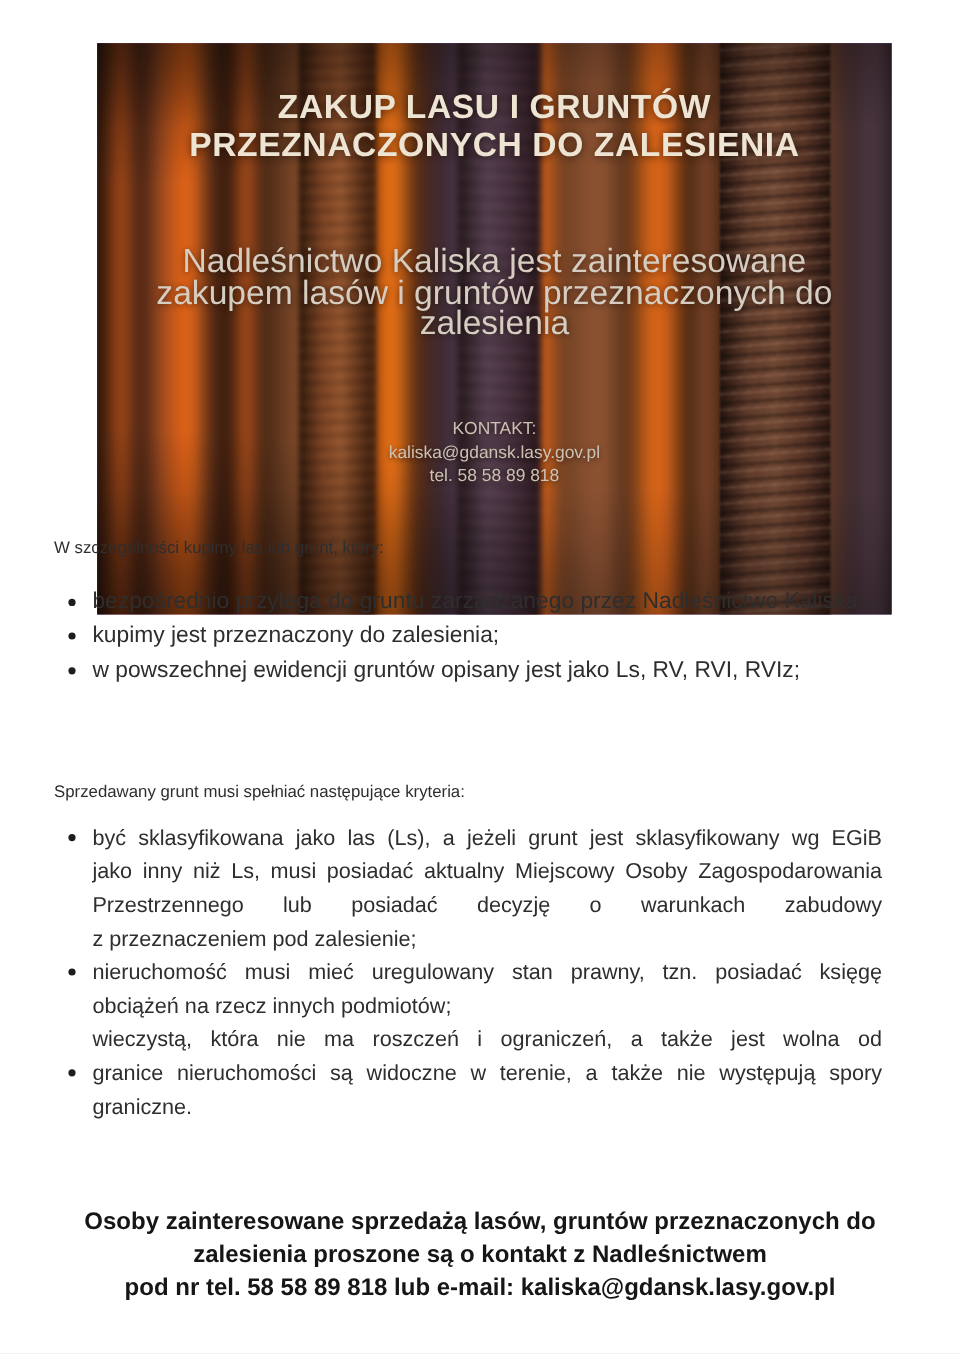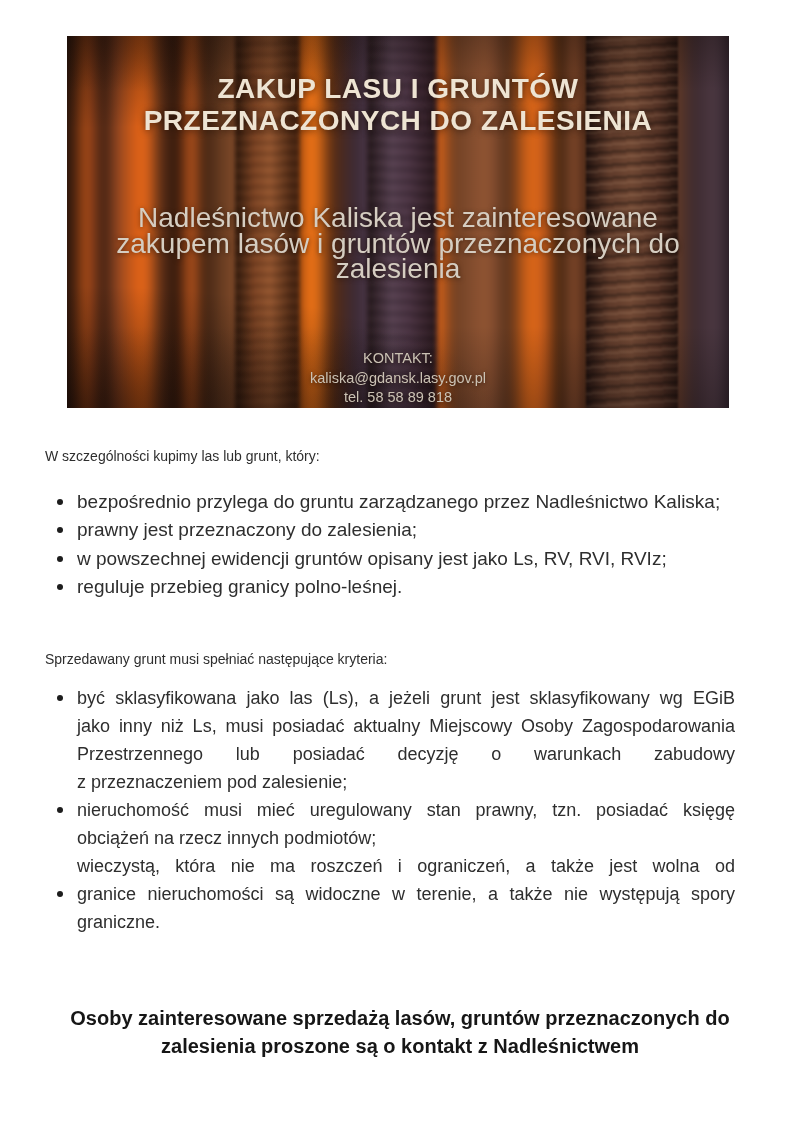--- a/index.html
+++ b/index.html
@@ -5,21 +5,21 @@
   html,body{margin:0;padding:0;background:#e8e8e8;}
   .page{
     position:relative; width:800px; height:1128px; margin:0 auto;
     background:#ffffff; overflow:hidden;
     font-family:"Liberation Sans","DejaVu Sans",sans-serif;
     color:#2e2e2e;
   }
 
   
   .hero{
-    position:absolute; left:67px; top:36px; width:662px; height:372px;
+    position:absolute; left:81px; top:36px; width:662px; height:476px;
     overflow:hidden; background:#4c1d95;
   }
   .forest{
     position:absolute; inset:-14px;
     background:linear-gradient(90deg,
       #170c08 0%, #2b150c 2%,
       #55280f 3.5%, #c05418 4.8%, #72351a 6%,
       #3a1e10 7.5%, #8a4322 9%,
       #d95f16 12%, #e8681a 13.5%, #5e3018 15.5%,
       #2a140a 18%, #c65a1e 20%, #3f2212 21.8%,
@@ -121,23 +121,22 @@
       <div>KONTAKT:</div>
       <div>kaliska@gdansk.lasy.gov.pl</div>
       <div>tel. 58 58 89 818</div>
     </div>
   </div>
 
   <div class="h1">W szczególności kupimy las lub grunt, który:</div>
 
   <ul class="blist list1">
     <li>bezpośrednio przylega do gruntu zarządzanego przez Nadleśnictwo Kaliska;</li>
-    <li>prawny jest przeznaczony do zalesienia;</li>
+    <li>kupimy jest przeznaczony do zalesienia;</li>
     <li>w powszechnej ewidencji gruntów opisany jest jako Ls, RV, RVI, RVIz;</li>
-    <li>reguluje przebieg granicy polno-leśnej.</li>
   </ul>
 
   <div class="h2">Sprzedawany grunt musi spełniać następujące kryteria:</div>
 
   <ul class="blist list2">
     <li>
       <div class="jline">być sklasyfikowana jako las (Ls), a jeżeli grunt jest sklasyfikowany wg EGiB</div>
       <div class="jline">jako inny niż Ls, musi posiadać aktualny Miejscowy Osoby Zagospodarowania</div>
       <div class="jline">Przestrzennego lub posiadać decyzję o warunkach zabudowy</div>
       <div class="jline last">z przeznaczeniem pod zalesienie;</div>
@@ -149,15 +148,16 @@
     </li>
     <li>
       <div class="jline">granice nieruchomości są widoczne w terenie, a także nie występują spory</div>
       <div class="jline last">graniczne.</div>
     </li>
   </ul>
 
   <div class="footer">
     <div>Osoby zainteresowane sprzedażą lasów, gruntów przeznaczonych do</div>
     <div>zalesienia proszone są o kontakt z Nadleśnictwem</div>
+    <div>pod nr tel. 58 58 89 818 lub e-mail: kaliska@gdansk.lasy.gov.pl</div>
   </div>
 
 </div>
 
 </body></html>

